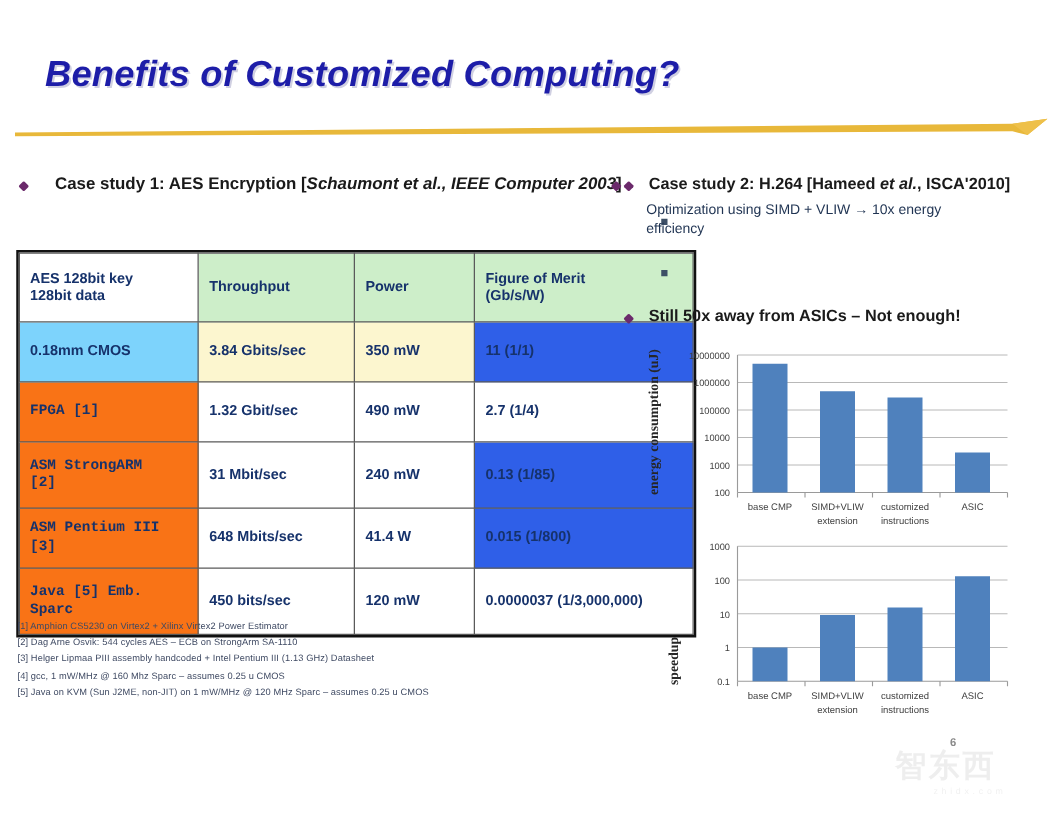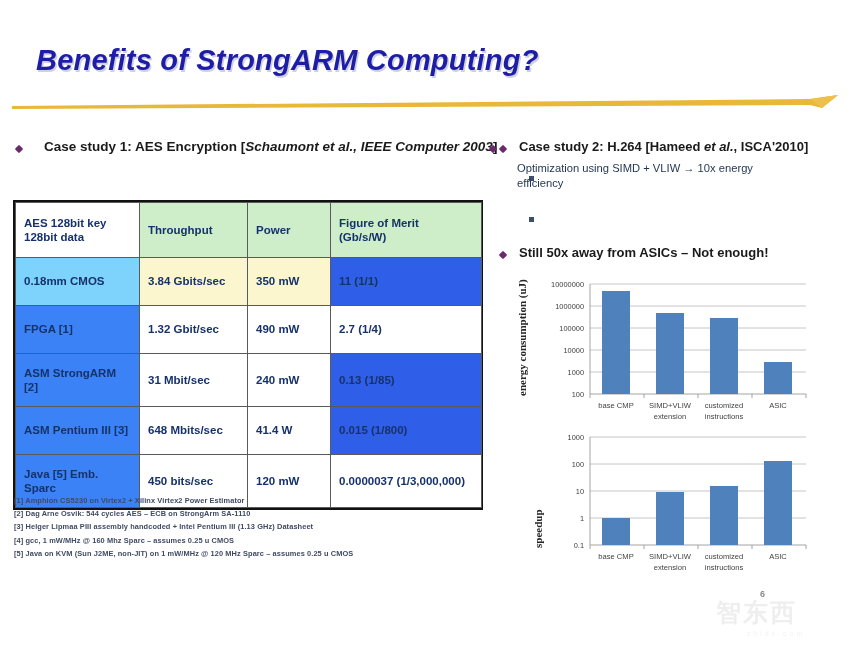--- a/index.html
+++ b/index.html
@@ -32,42 +32,42 @@
   .case1-bullet{left:16px;top:146px;}
   .case1-text{
     position:absolute;left:44px;top:139px;
     font-size:13.5px;font-weight:bold;color:#1a1a1a;white-space:nowrap;
   }
   .case1-text i{font-style:italic;}
 
   .case1-bullet-right{position:absolute;left:490px;top:146px;}
 
   
-  .tbl-wrap{position:absolute;left:13px;top:200px;width:470px;
+  .tbl-wrap{position:absolute;left:13px;top:200px;width:544px;
             border:2.5px solid #111;box-sizing:border-box;background:#fff;}
   table.aes{border-collapse:collapse;width:100%;table-layout:fixed;}
   table.aes td{
     border:1px solid #5a5a5a;
     font-size:11.5px;font-weight:bold;color:#16326b;
     padding:7px 8px;vertical-align:middle;line-height:1.25;
   }
   col.c1{width:124px}col.c2{width:108px}col.c3{width:83px}col.c4{width:151px}
   tr.hdr td{background:#cdeec9;height:40px;}
   tr.hdr td.first{background:#ffffff;}
-  td.green{background:#3b82f6;}
+  td.green{background:#f97316;font-family:Liberation Mono, monospace;}
   td.limegreen{background:#7dd3fc;}
   td.cream{background:#fcf6cf;}
   td.white{background:#ffffff;}
   td.blue{background:#2f5fe8;color:#16326b;}
   tr.body td{height:33px;}
   tr.tall td{height:38px;}
 
   
   .notes{position:absolute;left:14px;top:494px;font-size:7.4px;
-         font-weight:bold;color:#3f4a63;line-height:1.78;letter-spacing:.1px;}
+         font-weight:normal;color:#3f4a63;line-height:1.78;letter-spacing:.1px;}
 
   
   .case2-bullet{position:absolute;left:500px;top:146px;}
   .case2-title{
     position:absolute;left:519px;top:139px;
     font-size:13px;font-weight:bold;color:#1a1a1a;white-space:nowrap;
   }
   .case2-title i{font-style:italic;}
   .sq{width:5px;height:5px;background:#3d4f66;display:inline-block;}
   .sub-bullet{position:absolute;left:529px;}
@@ -99,21 +99,21 @@
   .wm-url{font-size:7px;color:#a8a8a8;letter-spacing:3px;text-align:center;
           margin-top:1px;}
   .pagenum{position:absolute;left:760px;top:589px;font-size:9px;
            color:#8a8a8a;font-weight:bold;}
 </style>
 </head>
 <body>
 
 <div class="slide">
 
-  <div class="title">Benefits of StrongARM Computing?</div>
+  <div class="title">Benefits of Customized Computing?</div>
 
   <svg class="gold-rule" viewBox="0 0 828 18">
     <polygon points="2,12 800,5 828,1 812,14 800,11 2,15" fill="#e8b83a"></polygon>
     <polygon points="800,5 828,1 812,14" fill="#eec04a"></polygon>
   </svg>
 
   <div class="bullet-row case1-bullet">
     <span class="diamond"></span>
   </div>
   <div class="case1-text">

